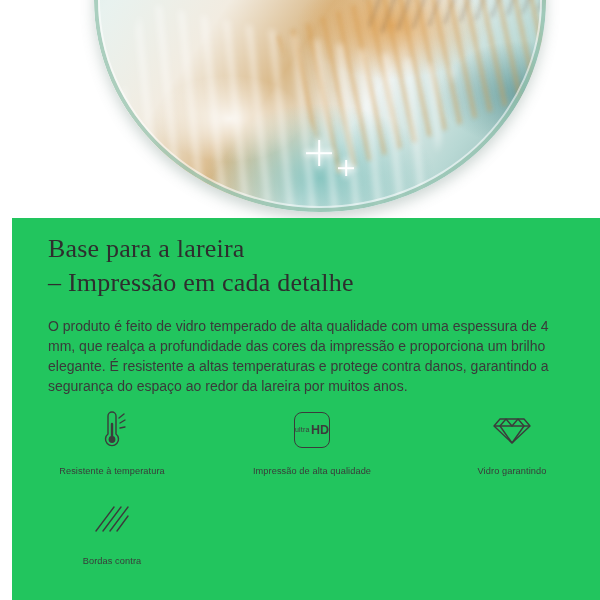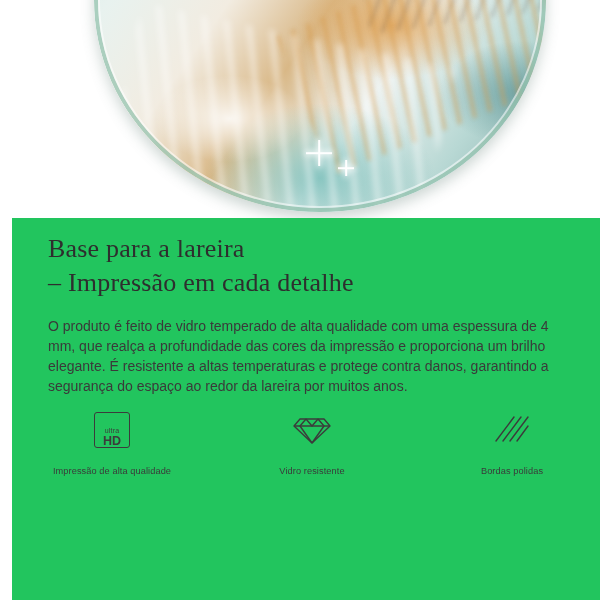--- a/index.html
+++ b/index.html
@@ -196,25 +196,24 @@
     margin-top: 12px;
     font-size: 9.2px;
     color: #3a3a3a;
     text-align: center;
     letter-spacing: 0.1px;
   }
   .hd-box {
     width: 34px;
     height: 34px;
     border: 1.4px solid #3b3b3b;
-    border-radius: 3px;
+    border-radius: 8px;
     display: flex;
-    flex-direction: column;
     align-items: center;
-    justify-content: flex-end;
+    justify-content: space-between;
     line-height: 1;
   }
   .hd-box .hd-top {
     font-size: 7px;
     letter-spacing: 0.2px;
     color: #3b3b3b;
     margin-bottom: 1px;
   }
   .hd-box .hd-bottom {
     font-size: 12.5px;
@@ -242,20 +241,33 @@
   <div class="content">
     <h1 class="headline">
       <span class="line">Base para a lareira</span>
       <span class="line">– Impressão em cada detalhe</span>
     </h1>
     <p class="paragraph">O produto é feito de vidro temperado de alta qualidade com uma espessura de 4 mm, que realça a profundidade das cores da impressão e proporciona um brilho elegante. É resistente a altas temperaturas e protege contra danos, garantindo a segurança do espaço ao redor da lareira por muitos anos.</p>
   </div>
 
   <div class="features">
 
+    <div class="feature">
+      <div class="feature-icon">
+        <svg width="34" height="40" viewBox="0 0 34 40" fill="none" stroke="#3b3b3b" stroke-width="1.4" stroke-linecap="round">
+          <path d="M13 6 a4 4 0 0 1 8 0 v18 a6.5 6.5 0 1 1 -8 0 z"></path>
+          <circle cx="17" cy="29.5" r="3.4" fill="#3b3b3b" stroke="none"></circle>
+          <line x1="17" y1="14" x2="17" y2="27" stroke-width="2.4"></line>
+          <line x1="24" y1="8" x2="29" y2="4"></line>
+          <line x1="25" y1="13" x2="30" y2="10"></line>
+          <line x1="25" y1="18" x2="30" y2="17"></line>
+        </svg>
+      </div>
+      <div class="feature-label">Resistente à temperatura</div>
+    </div>
 
     <div class="feature">
       <div class="feature-icon">
         <div class="hd-box">
           <span class="hd-top">ultra</span>
           <span class="hd-bottom">HD</span>
         </div>
       </div>
       <div class="feature-label">Impressão de alta qualidade</div>
     </div>
@@ -264,30 +276,30 @@
     <div class="feature">
       <div class="feature-icon">
         <svg width="40" height="36" viewBox="0 0 40 36" fill="none" stroke="#3b3b3b" stroke-width="1.4" stroke-linejoin="round">
           <path d="M8 7 h24 l6 7 l-18 17 l-18 -17 z"></path>
           <path d="M2 14 h36"></path>
           <path d="M14 7 l-6 7 l12 17"></path>
           <path d="M26 7 l6 7 l-12 17"></path>
           <path d="M14 7 l6 7 l6 -7"></path>
         </svg>
       </div>
-      <div class="feature-label">Vidro resistente</div>
+      <div class="feature-label">Vidro garantindo</div>
     </div>
 
     <div class="feature">
       <div class="feature-icon">
         <svg width="40" height="34" viewBox="0 0 40 34" fill="none" stroke="#3b3b3b" stroke-width="1.4" stroke-linecap="round">
           <path d="M4 28 L22 4"></path>
           <path d="M11 28 L29 4"></path>
           <path d="M18 28 L36 4"></path>
           <path d="M25 28 L36 13"></path>
         </svg>
       </div>
-      <div class="feature-label">Bordas polidas</div>
+      <div class="feature-label">Bordas contra</div>
     </div>
 
 
   </div>
 </div>
 
 </body></html>

